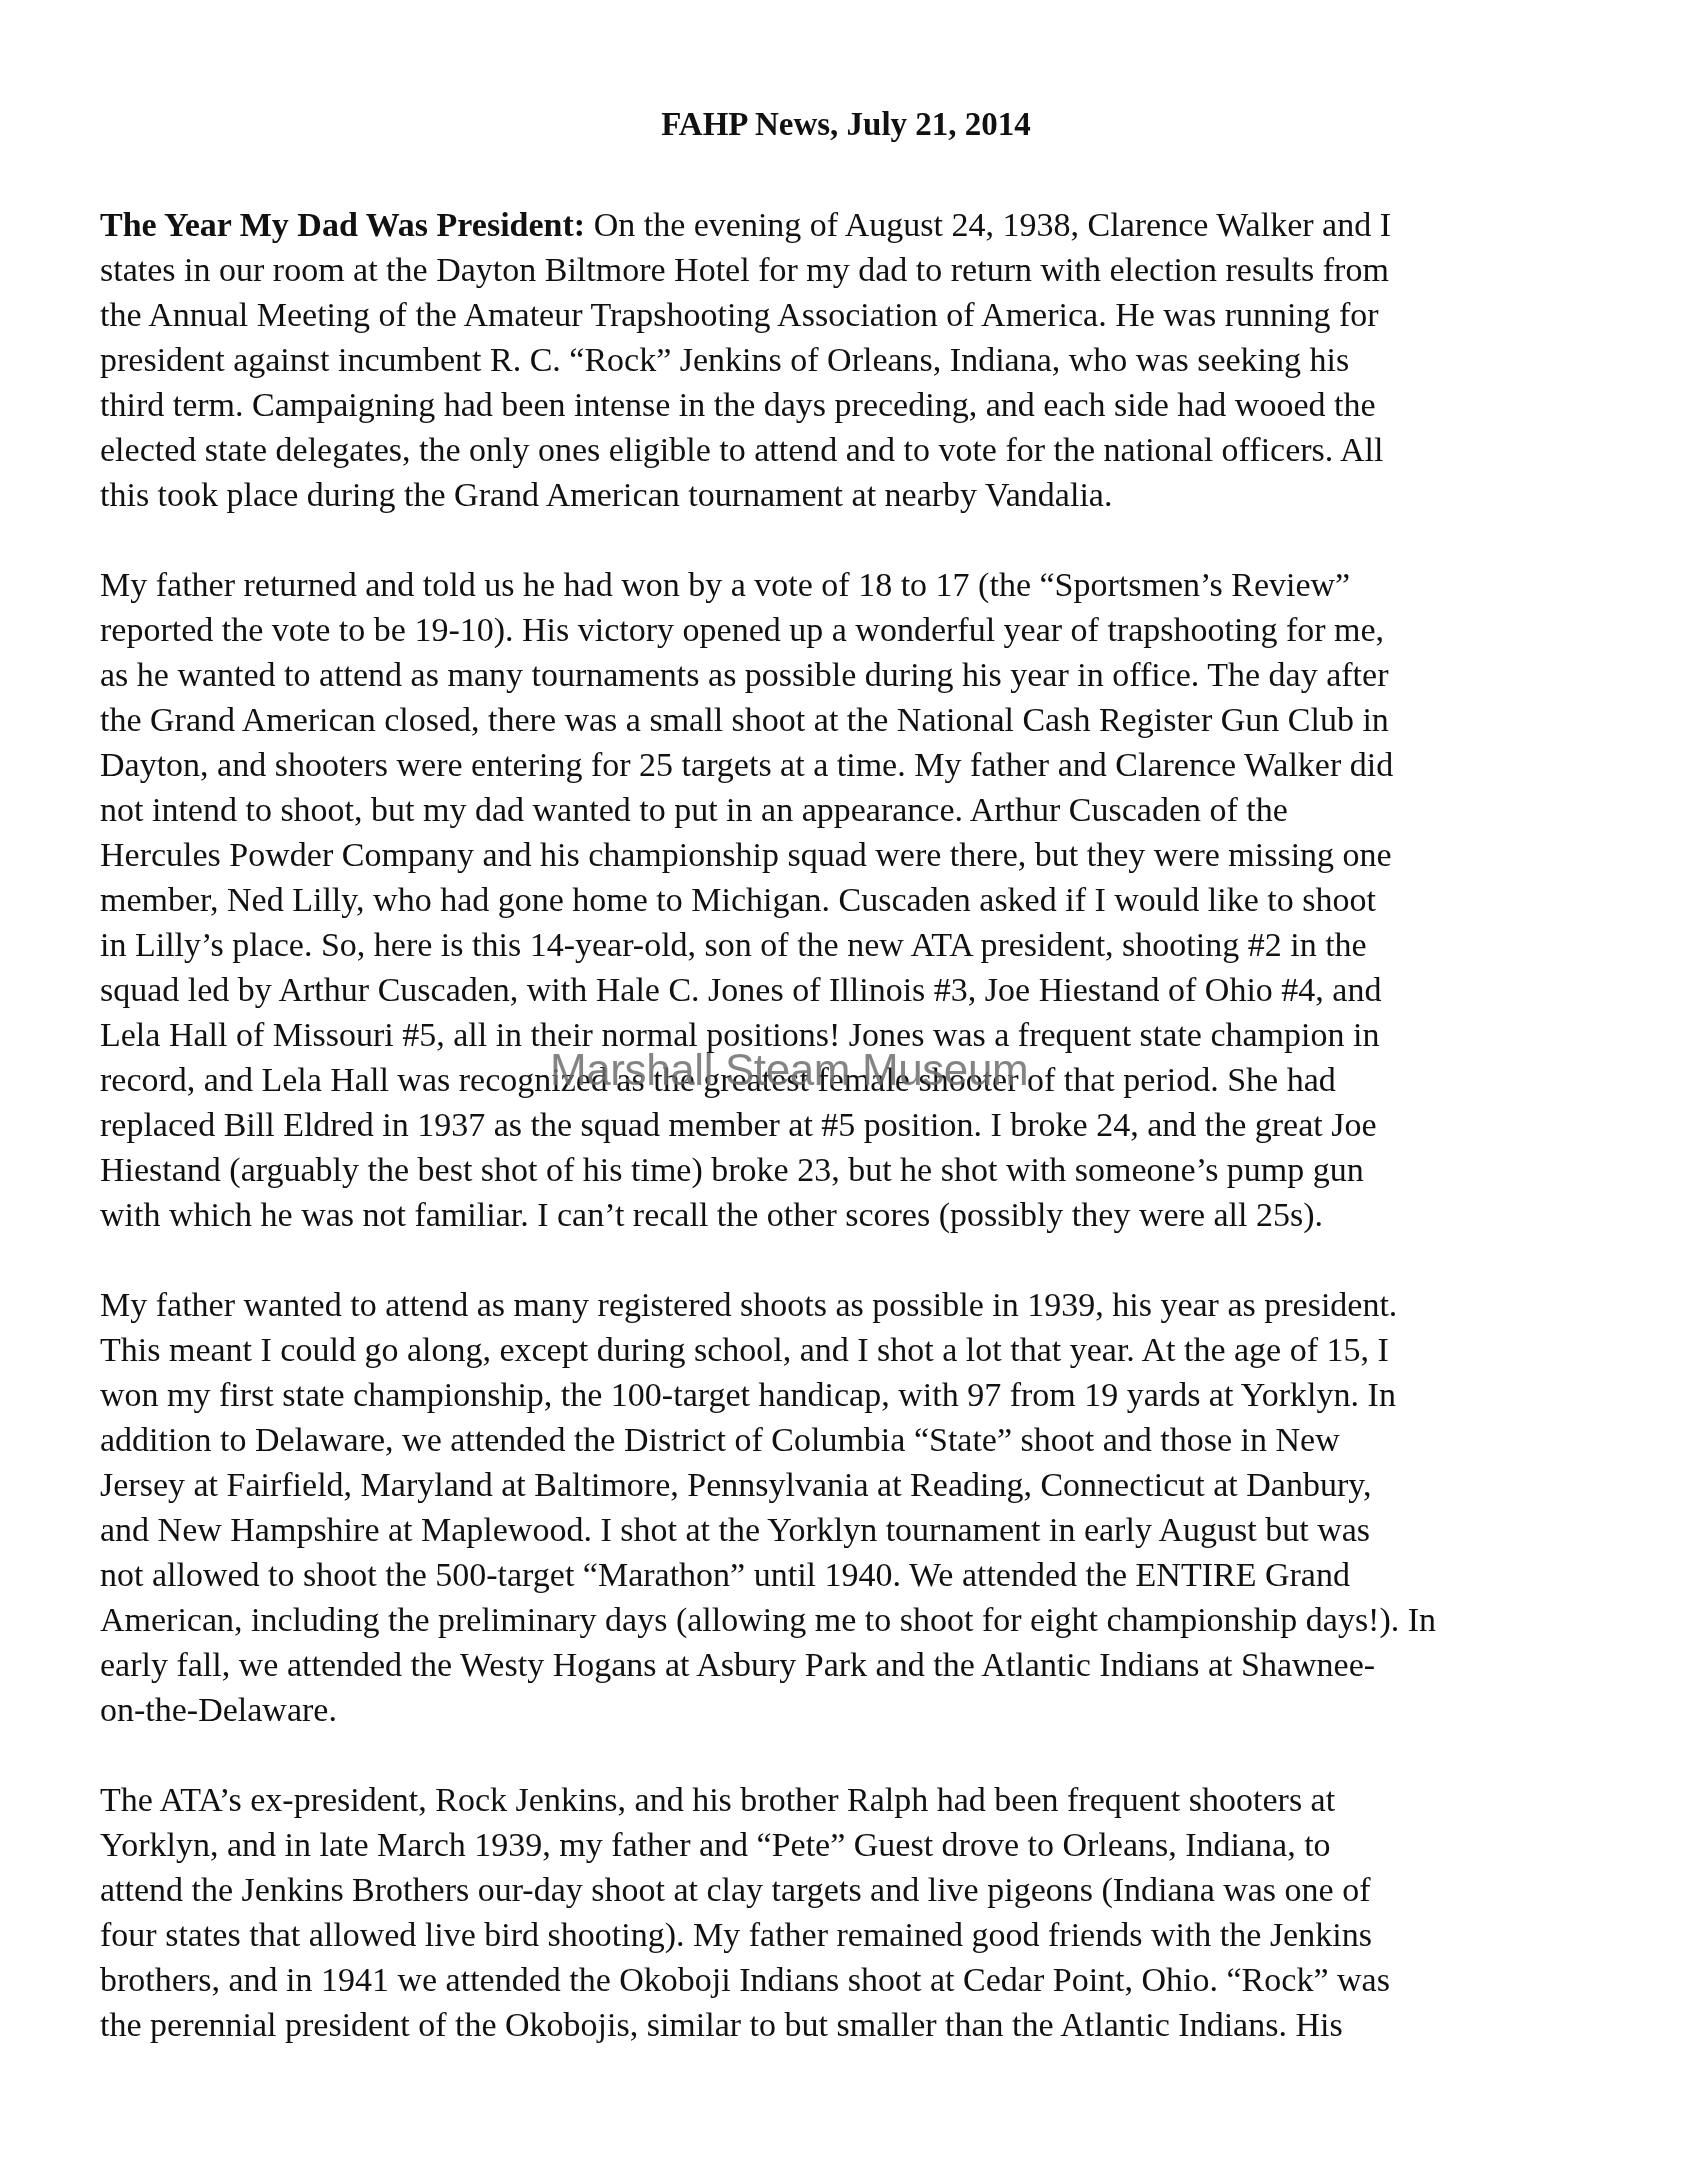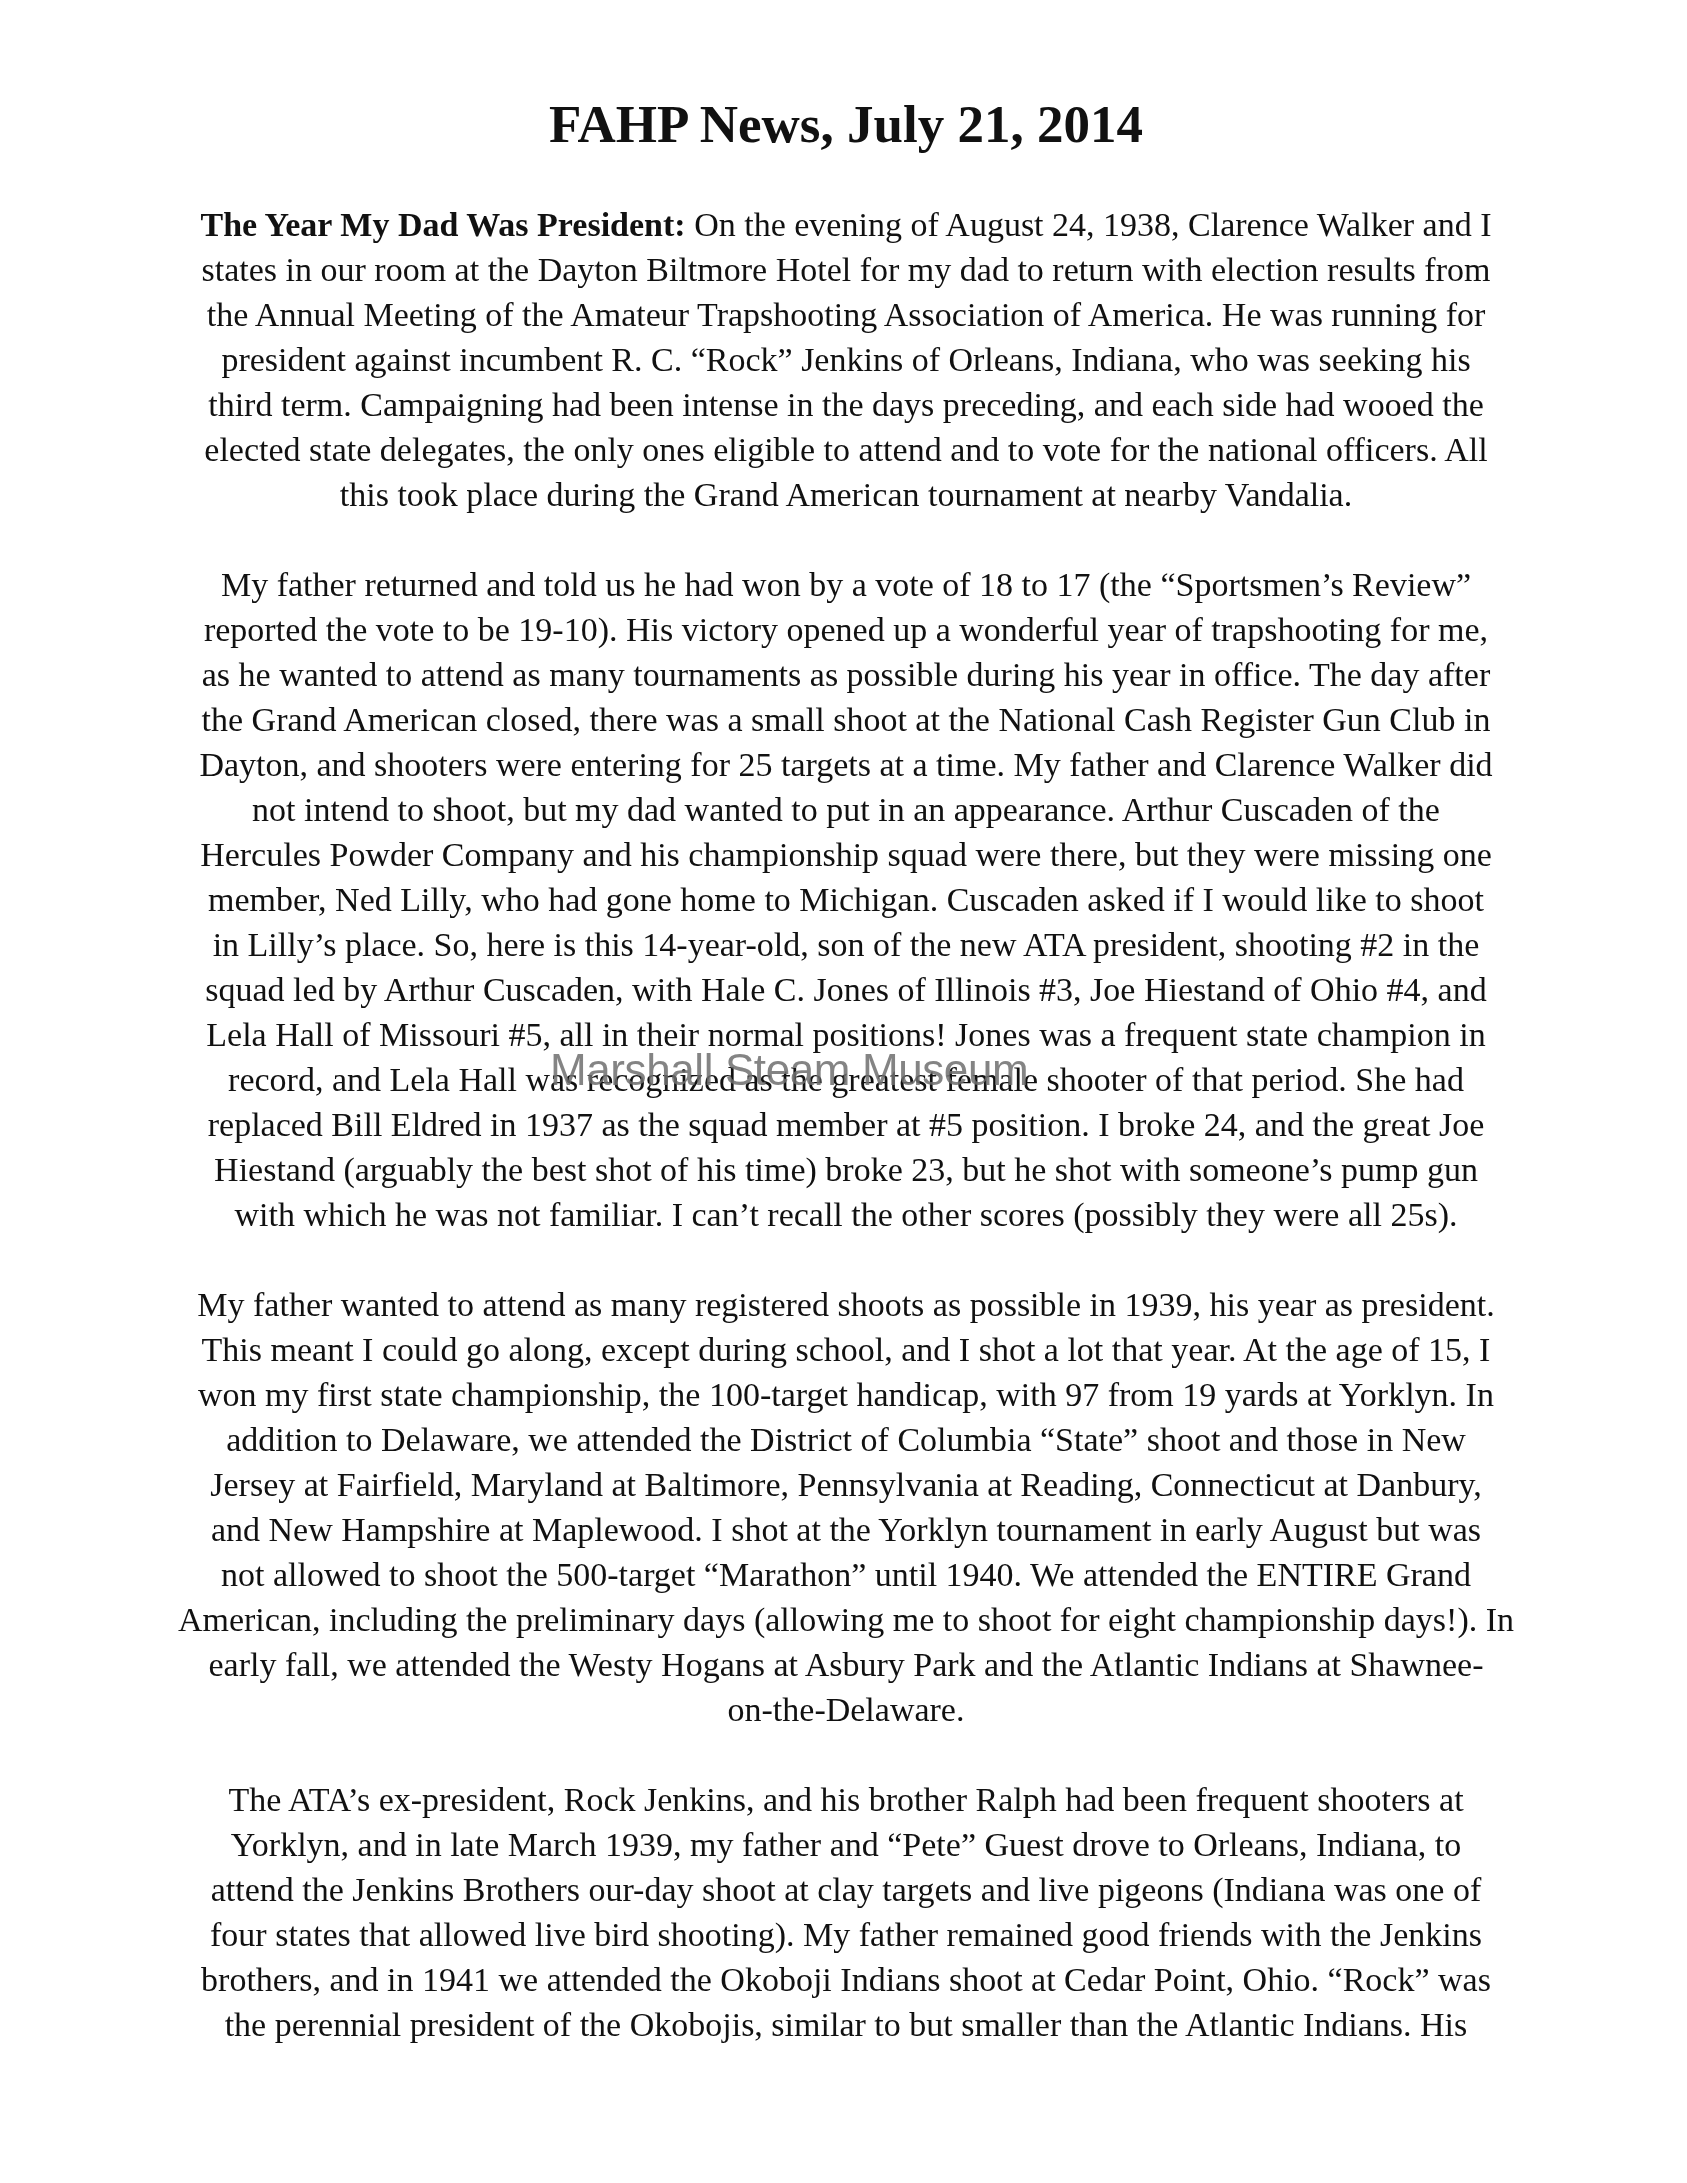--- a/index.html
+++ b/index.html
@@ -21,40 +21,39 @@
       top: 0;
       width: 1492px;
     }
     .doc-title {
       position: absolute;
       left: 0;
       top: 100px;
       width: 1492px;
       text-align: center;
       font-weight: bold;
-      font-size: 53px;
+      font-size: 33px;
       line-height: 49px;
       margin: 0;
     }
     .body {
       position: absolute;
       left: 0;
       top: 202px;
       width: 1492px;
       font-size: 34px;
       line-height: 45px;
     }
     .para {
       margin: 0 0 45px 0;
       text-align: left;
     }
     .line {
       display: block;
       white-space: nowrap;
-      text-align: center;
     }
     .lead {
       font-weight: bold;
     }
     .watermark {
       position: absolute;
       left: 550px;
       top: 1045px;
       font-family: Liberation Sans, sans-serif;
       font-size: 44px;

